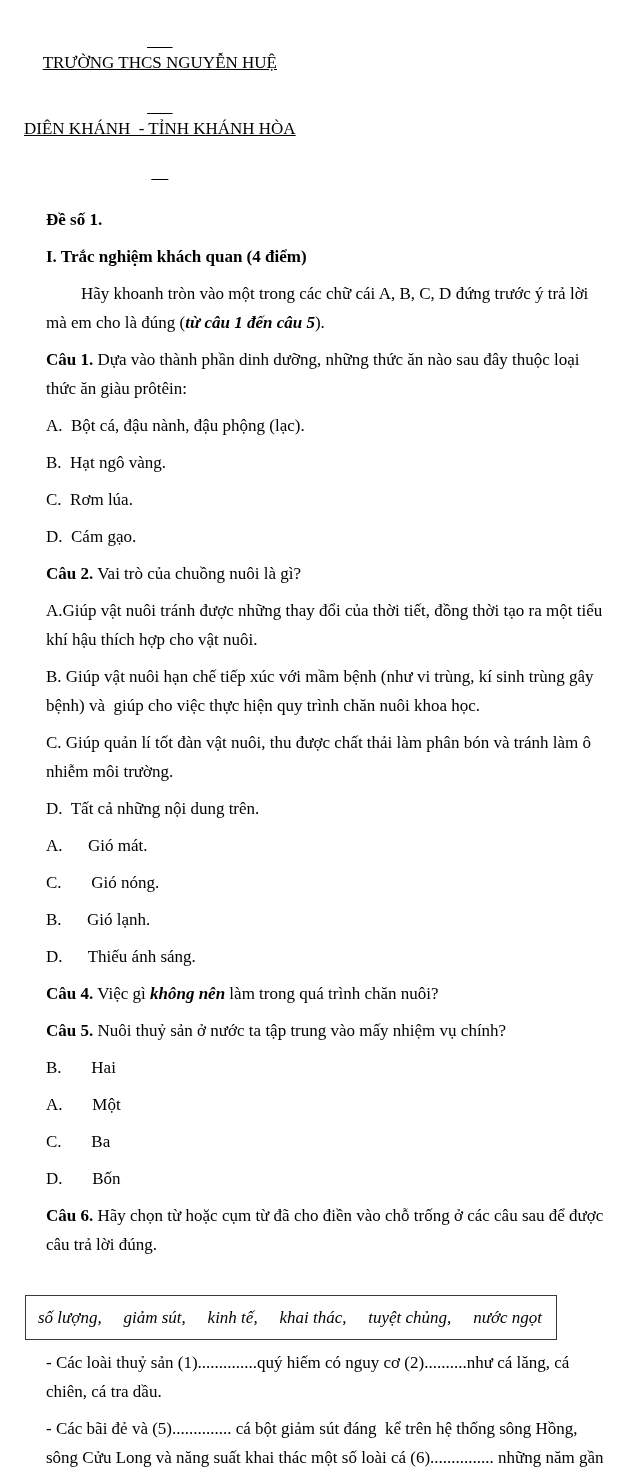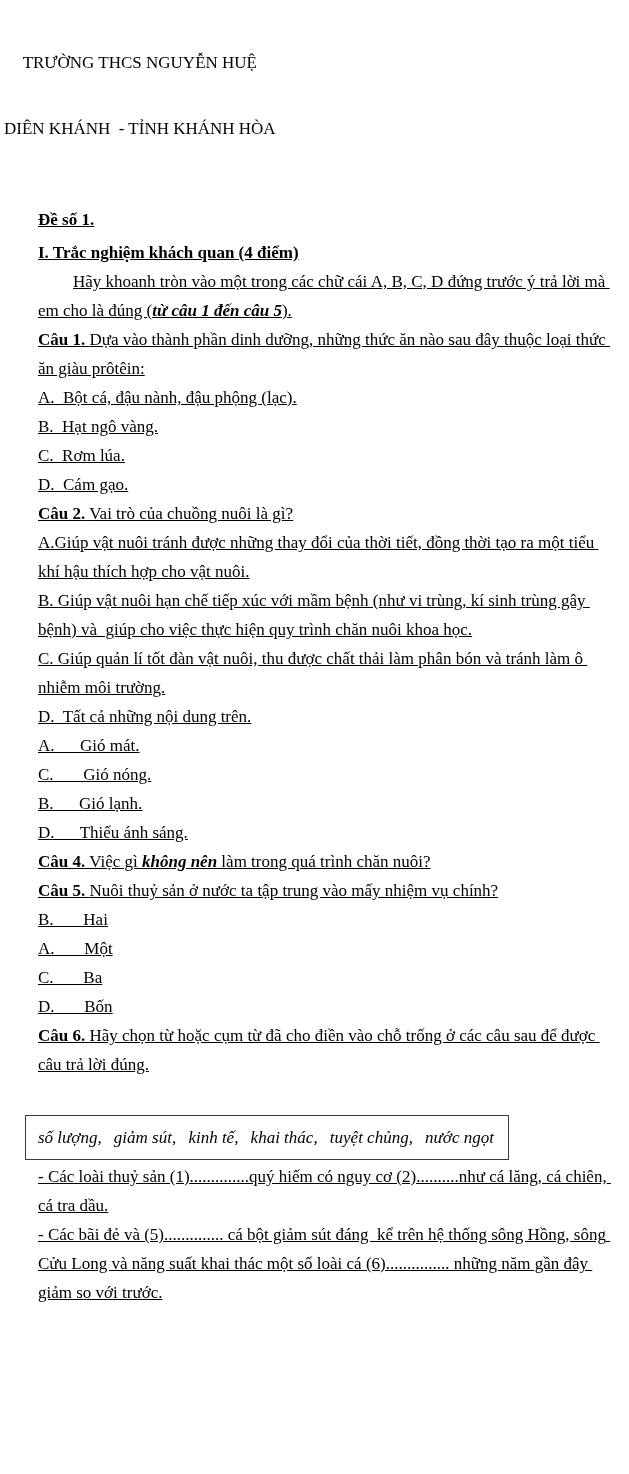--- a/index.html
+++ b/index.html
@@ -13,37 +13,38 @@
     font-family: "Liberation Serif", "DejaVu Serif", serif;
     font-size: 17px;
     padding-top: 8px;
   }
   
   .doc-header {
     display: flex;
     justify-content: space-between;
     align-items: center;
     line-height: 22px;
-    padding: 0 34px 0 4px;
+    padding: 0 34px 0 24px;
+    text-decoration: underline;
   }
   .doc-header .block { text-align: center; white-space: pre; }
   
   .doc-main { padding: 0 17px 6px 38px; }
-  .doc-main p { margin: 0; line-height: 29px; white-space: pre-wrap; text-decoration: underline; }
+  .doc-main p { margin: 8px; line-height: 29px; white-space: pre-wrap; }
   .bold { font-weight: bold; }
   .bi { font-weight: bold; font-style: italic; }
   .exam-set { margin-top: 21px !important; margin-bottom: 4px !important; }
   .intro { text-indent: 35px; }
   .opt { margin-left: 35px; }
   .fill { margin-left: 35px; }
   
   .word-bank {
     box-sizing: border-box;
     margin: 36px 0 2px -13px;
-    width: 484px;
+    width: 532px;
     border: 1px solid #3a3a3a;
     padding: 7px 14px 7px 12px;
     display: flex;
     justify-content: space-between;
     font-style: italic;
     line-height: 29px;
   }
 </style>
 </head>
 <body>

